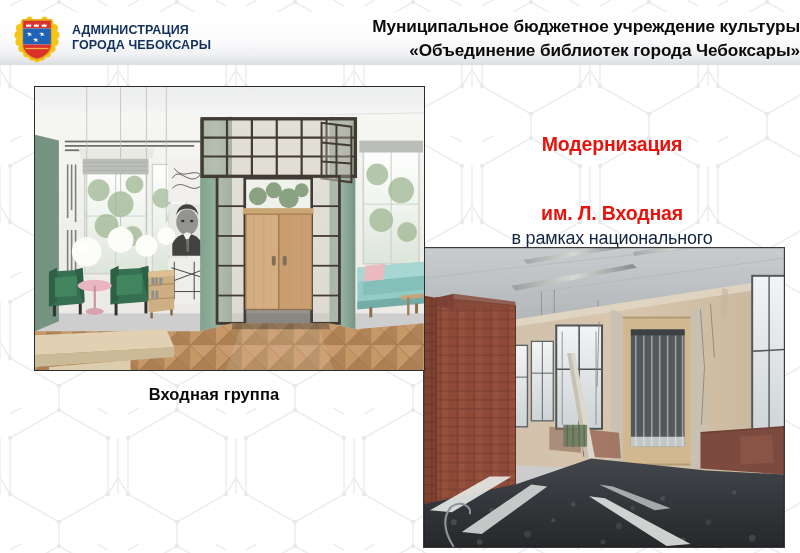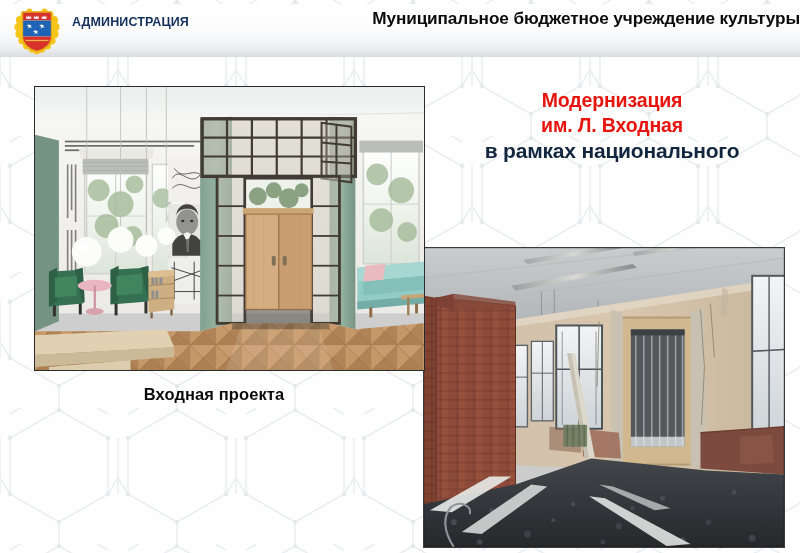--- a/index.html
+++ b/index.html
@@ -21,21 +21,21 @@
     position: absolute;
     inset: 0;
     z-index: 0;
     background-color: #ffffff;
   }
   .bg-hex svg { display: block; width: 100%; height: 100%; }
 
   
   .header-band {
     position: absolute;
-    left: 0; top: 4px;
+    left: 0; top: 12px;
     width: 800px; height: 53px;
     z-index: 2;
     background: linear-gradient(180deg,#ffffff 0%,#fcfcfd 48%,#f1f2f4 78%,#e4e6ea 92%,#d9dce1 100%);
   }
   .header-inner {
     position: absolute;
     inset: 0;
     display: flex;
     align-items: center;
   }
@@ -78,25 +78,26 @@
     width: 360px;
     text-align: center;
     z-index: 3;
     line-height: 25px;
   }
   .headline .red {
     color: #e6140d;
     font-weight: bold;
     font-size: 19.5px;
     letter-spacing: -0.15px;
+    margin-top: 44px;
   }
   .headline .navy {
     color: #12263f;
-    font-weight: bold;
-    font-size: 21px;
+    font-weight: normal;
+    font-size: 18px;
     letter-spacing: -0.2px;
   }
 
   
   .photo {
     position: absolute;
     overflow: hidden;
     background: #ccc;
   }
   #photo-render {
@@ -203,24 +204,26 @@
           </g>
 
           <path d="M11.5 30.5 L40.5 30.5 L40.5 31.5 C40.5 38.5 34 43.5 26 45.3 C18 43.5 11.5 38.5 11.5 31.5 Z" fill="#d8332b"></path>
           <path d="M14.5 34.5 L37.5 34.5" stroke="#f0b14a" stroke-width="1.3" fill="none"></path>
           <path d="M11.5 6 L40.5 6 L40.5 30 C40.5 38 34 43.5 26 45.5 C18 43.5 11.5 38 11.5 30 Z" fill="none" stroke="#e8a91c" stroke-width="1.3"></path>
         </svg>
       </div>
 
       <div class="admin-text">
         <div>АДМИНИСТРАЦИЯ</div>
+        <div>ГОРОДА ЧЕБОКСАРЫ</div>
       </div>
 
       <div class="org-title">
         <div>Муниципальное бюджетное учреждение культуры</div>
+        <div>«Объединение библиотек города Чебоксары»</div>
       </div>
 
     </div>
   </div>
 
   <div class="headline">
     <div class="red">Модернизация</div>
     <div class="red">им. Л. Входная</div>
     <div class="navy">в рамках национального</div>
   </div>
@@ -675,15 +678,15 @@
       <path d="M206 244 L286 244 L300 285 L192 285 Z" fill="#e8d9bf" opacity="0.18"></path>
 
       <path d="M0 250 L132 244 L140 262 L0 270 Z" fill="#e0cfae"></path>
       <path d="M0 270 L140 262 L140 272 L0 282 Z" fill="#c9b894"></path>
       <path d="M14 282 L96 275 L96 285 L14 285 Z" fill="#dbcbab"></path>
 
       <rect x="0" y="0" width="391" height="285" fill="#ffffff" opacity="0.04"></rect>
     </svg>
   </div>
 
-  <div class="caption">Входная проекта</div>
+  <div class="caption">Входная группа</div>
 
 </div>
 
 </body></html>

